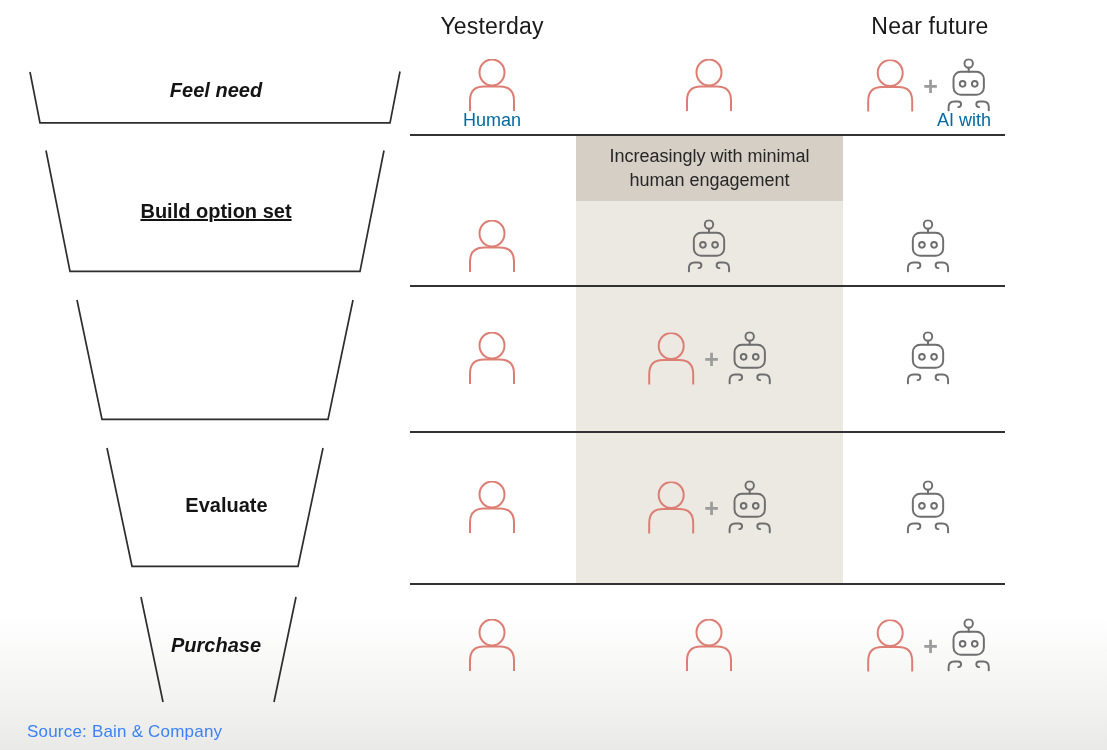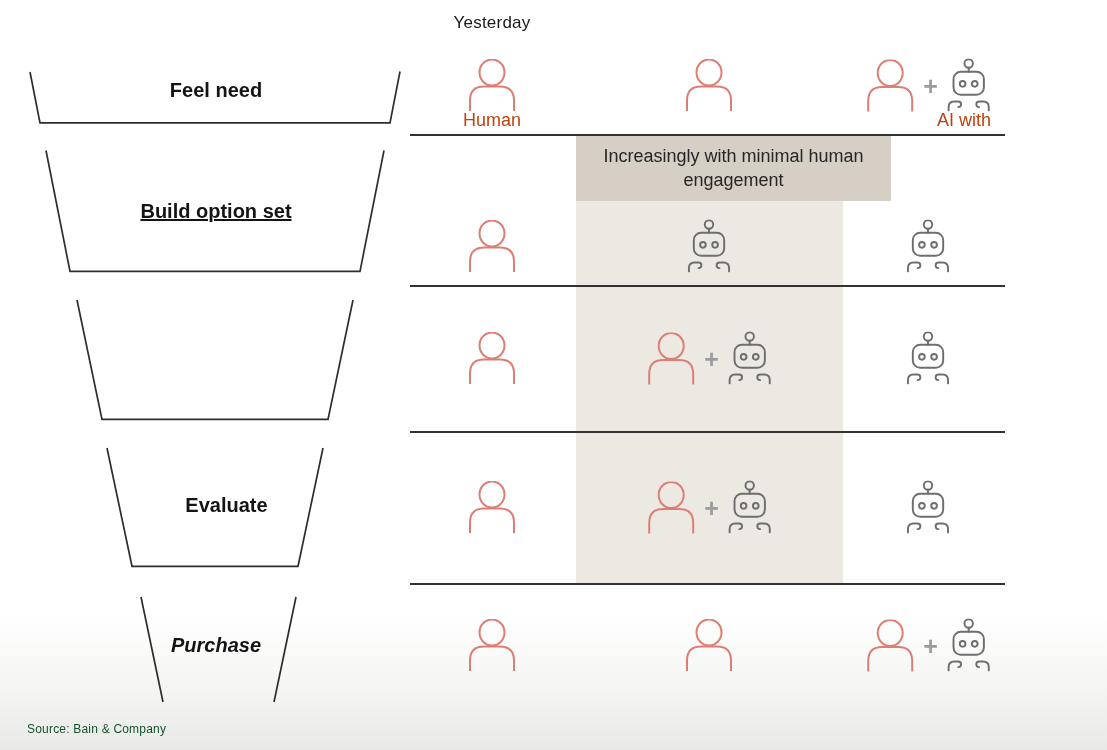--- a/index.html
+++ b/index.html
@@ -7,82 +7,82 @@
   body {
     font-family:"Liberation Sans", sans-serif;
     color:#1a1a1a;
     background:linear-gradient(180deg, #ffffff 0%, #ffffff 82%, #f3f3f1 93%, #e9e9e7 100%);
     overflow:hidden;
   }
   #canvas { position:relative; width:1107px; height:750px; }
 
   .col-header {
     position:absolute; top:13px; width:220px;
-    font-size:17px; letter-spacing:.2px; text-align:center; color:#191919;
+    font-size:23px; letter-spacing:.2px; text-align:center; color:#191919;
   }
   #hdr-yesterday { left:382px; }
   #hdr-today     { left:599px; }
   #hdr-nearfuture{ left:820px; }
 
   
   #funnel-svg { position:absolute; left:0; top:0; }
   .stage-label {
     position:absolute; left:0; width:432px; text-align:center;
     font-size:20px; font-weight:700; color:#141414;
   }
-  #stage-0 { top:79px; }
+  #stage-0 { top:79px;font-style:italic; }
   #stage-1 { top:200px;text-decoration:underline; }
   #stage-2 { top:343px; }
   #stage-3 { top:494px;padding-left:21px; }
   #stage-4 { top:634px;font-style:italic; }
 
   
   #today-column {
     position:absolute; left:576px; top:136px; width:267px; height:448px;
     background:var(--col-light,#ece8e2);
   }
   #today-box {
-    position:absolute; left:576px; top:136px; width:315px; height:65px;
+    position:absolute; left:576px; top:136px; width:267px; height:65px;
     background:var(--col-dark,#d6cfc6);
     display:flex; align-items:center; justify-content:center;
     text-align:center; font-size:18px; line-height:24px; color:#262626;
     padding:2px 14px 4px;
   }
 
   .row-line {
     position:absolute; left:410px; width:595px; height:2px; background:#323232;
   }
   #line-0 { top:134px; }
   #line-1 { top:285px; }
   #line-2 { top:431px; }
   #line-3 { top:583px; }
 
   .cell-label {
     position:absolute; width:160px; text-align:center;
-    font-size:18px; color:#c2410c;
+    font-size:18px; color:#0369a1;
   }
   #label-human   { left:412px; top:110px; }
   #label-aiagent { left:884px; top:110px; }
 
   
   .cell {
     position:absolute; transform:translate(-50%,-50%);
     display:flex; align-items:center; gap:6px; white-space:nowrap;
   }
   .icon { display:block; }
   .person-icon { color:var(--human,#dd7e75); }
   .robot-icon  { color:var(--robot,#6e6e6e); }
   .plus {
     font-size:25px; font-weight:600; color:var(--plus,#9c9c9c);
     line-height:1; margin:0 1px; transform:translateY(1px);
   }
 
   #source-line {
     position:absolute; left:27px; top:722px;
-    font-size:12px; color:#14532d; letter-spacing:.2px;text-align:center;
+    font-size:17px; color:#3b82f6; letter-spacing:.2px;text-align:center;
   }
 </style>
 </head>
 <body>
 
 <div id="canvas">
 
   <svg width="0" height="0" style="position:absolute" aria-hidden="true">
     <defs>
       <g id="person-def" fill="none" stroke="currentColor" stroke-width="2" stroke-linecap="round">
@@ -95,20 +95,21 @@
         <rect x="8.5" y="13.5" width="31" height="23.5" rx="7.5"></rect>
         <circle cx="17.8" cy="25.8" r="2.9"></circle>
         <circle cx="30.2" cy="25.8" r="2.9"></circle>
         <path d="M3.5 53 L3.5 49.5 Q3.5 43.8 9.2 43.8 L13.2 43.8 Q16.2 43.8 16.2 46.6 Q16.2 49.4 13.4 49.6"></path>
         <path d="M44.5 53 L44.5 49.5 Q44.5 43.8 38.8 43.8 L34.8 43.8 Q31.8 43.8 31.8 46.6 Q31.8 49.4 34.6 49.6"></path>
       </g>
     </defs>
   </svg>
 
   <div class="col-header" id="hdr-yesterday">Yesterday</div>
+  <div class="col-header" id="hdr-nearfuture">Near future</div>
 
   <svg id="funnel-svg" width="432" height="715" viewBox="0 0 432 715">
     <g fill="none" stroke="#2d2d2d" stroke-width="1.7">
       <path d="M30 72 L40 122.8 L390 122.8 L400 71.5"></path>
       <path d="M46 150.5 L70 271.3 L360 271.3 L384 150.5"></path>
       <path d="M77 300 L102 419.3 L328 419.3 L353 300"></path>
       <path d="M107 448 L132 566.3 L298 566.3 L323 448"></path>
       <path d="M141 597 L163 702 M296 597 L274 702"></path>
     </g>
   </svg>

